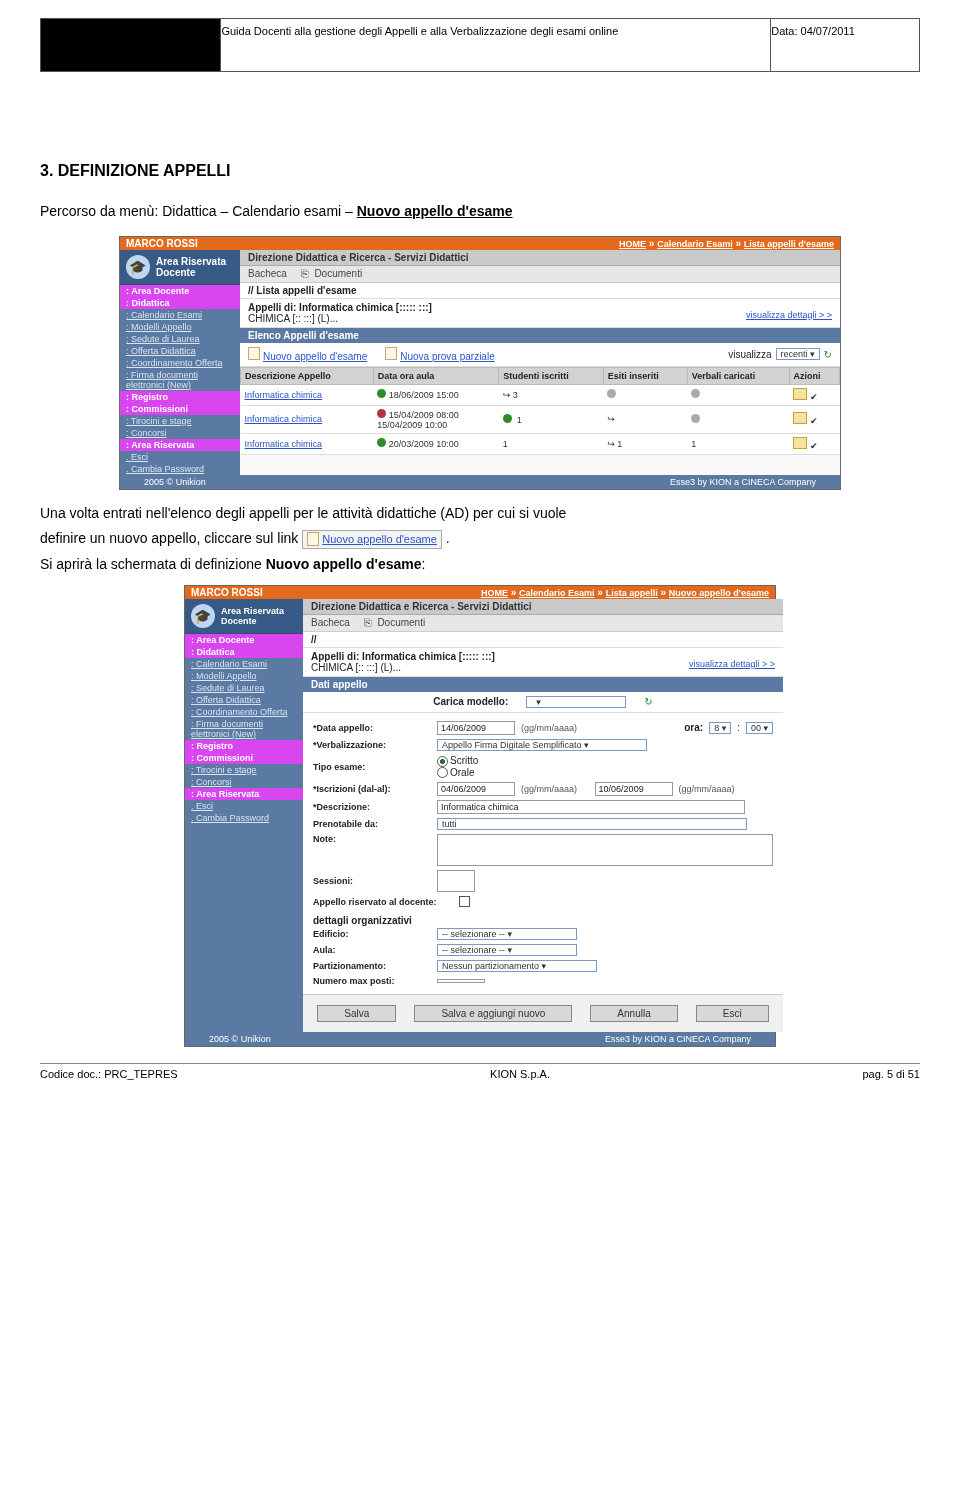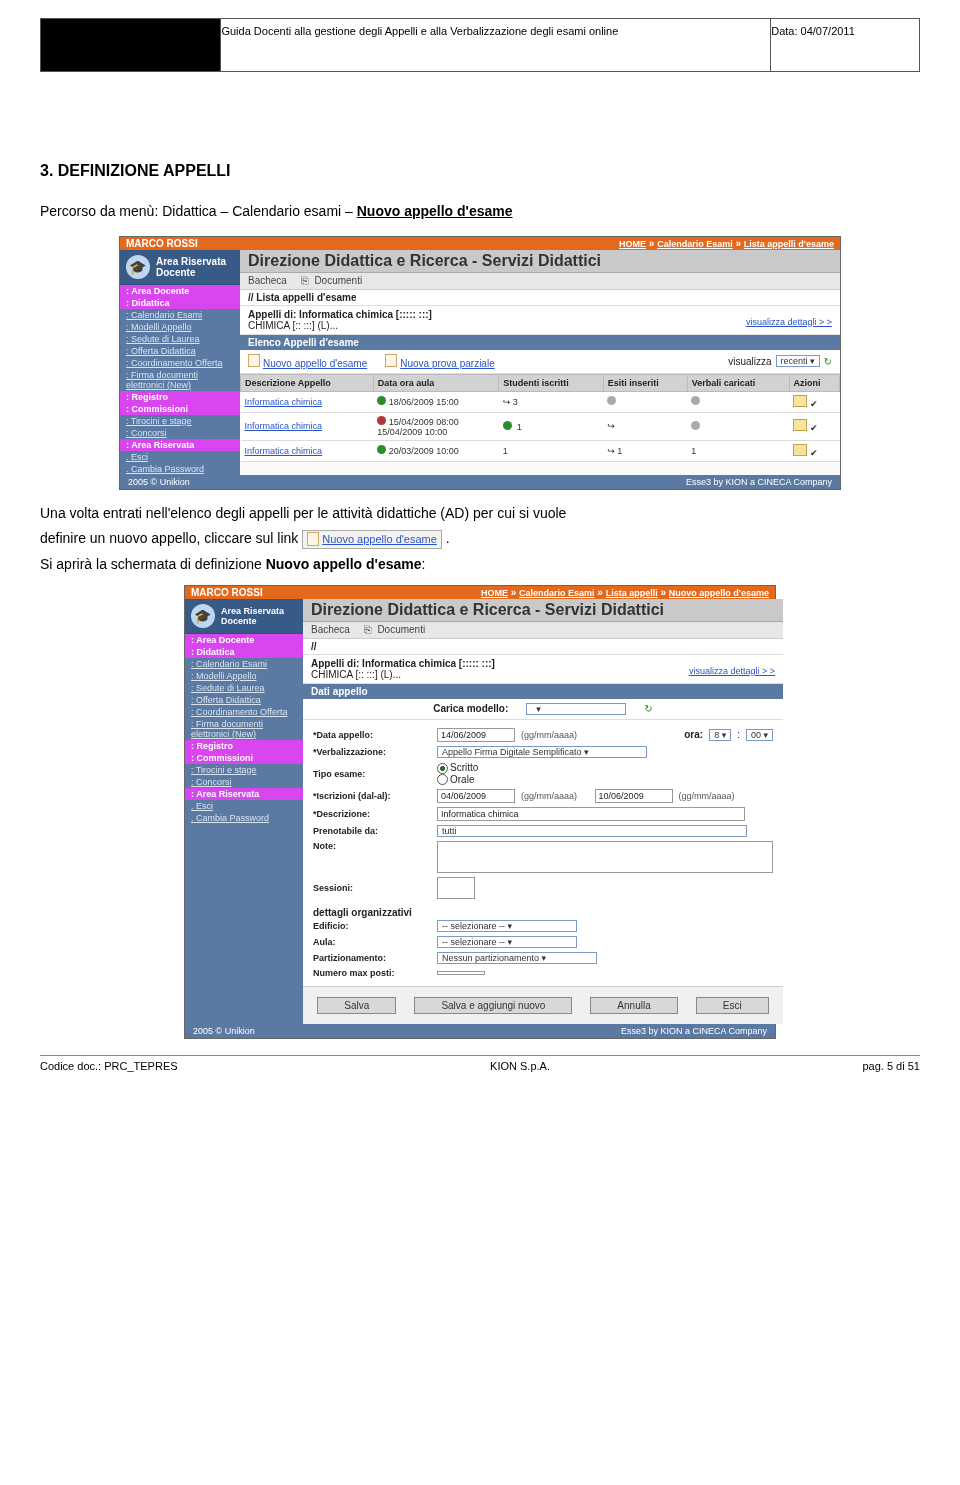--- a/index.html
+++ b/index.html
@@ -107,21 +107,21 @@
   .main {
     flex: 1;
     background: #f9f9f9;
   }
   .grayhdr {
     background: #c9c9c9;
     border-bottom: 1px solid #aaa;
     padding: 2px 8px;
     font-weight: bold;
     color: #333;
-    font-size: 16px;
+    font-size: 10px;
   }
   .tabrow {
     background: #e7e7e7;
     padding: 2px 8px;
     font-size: 10px;
     color: #444;
     border-bottom: 1px solid #ccc;
   }
   .pathrow {
     background: #fff;
@@ -196,21 +196,21 @@
     border-bottom: 1px solid #ddd;
     padding: 3px 4px;
     font-size: 9px;
     color: #333;
   }
   .tbl td.lnk { color: #2a54c8; text-decoration: underline; }
   .footbar {
     background: #5b7aa3;
     color: #fff;
     font-size: 9px;
-    padding: 2px 8px;
+    padding: 2px 24px;
     display: flex;
     justify-content: space-between;
   }
   
   .inline-ico {
     display: inline-flex;
     align-items: center;
     border: 1px solid #aaa;
     background: #f3f3f3;
     padding: 1px 4px;
@@ -537,20 +537,24 @@
             <span class="sel" style="width:300px"><span>tutti</span></span>
           </div>
           <div class="row" style="align-items:flex-start">
             <span class="lbl">Note:</span>
             <textarea style=""></textarea>
           </div>
           <div class="row">
             <span class="lbl">Sessioni:</span>
             <span class="inp" style="width:30px;height:18px"></span>
           </div>
+          <div class="row">
+            <span class="lbl" style="width:140px">Appello riservato al docente:</span>
+            <span class="cbx"></span>
+          </div>
           <div class="sub">dettagli organizzativi</div>
           <div class="row">
             <span class="lbl">Edificio:</span>
             <span class="sel" style="width:130px"><span>-- selezionare --</span> ▾</span>
           </div>
           <div class="row">
             <span class="lbl">Aula:</span>
             <span class="sel" style="width:130px"><span>-- selezionare --</span> ▾</span>
           </div>
           <div class="row">

